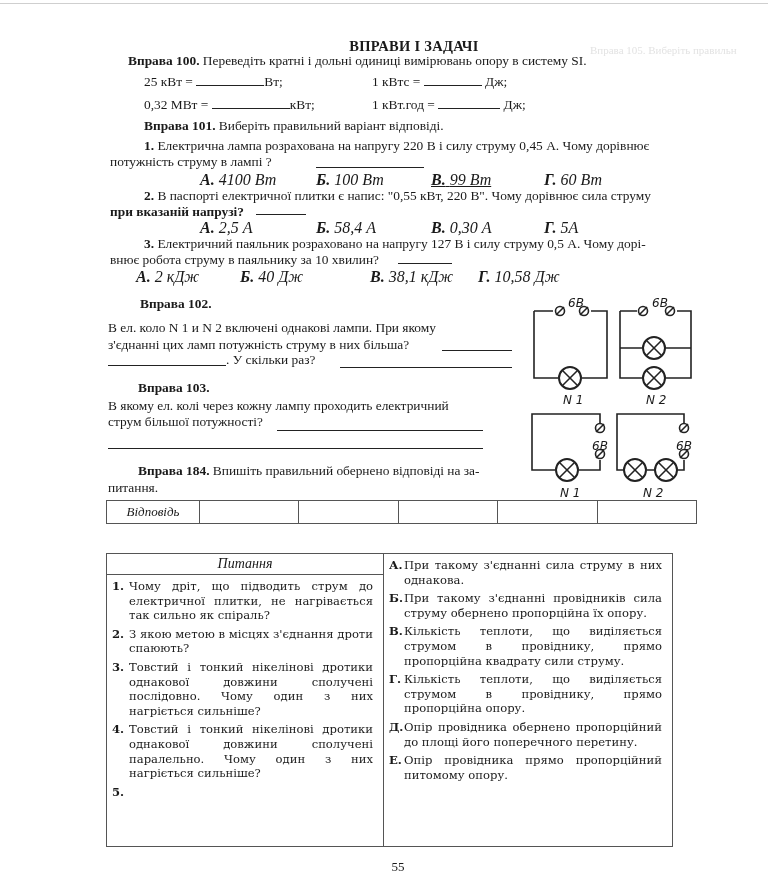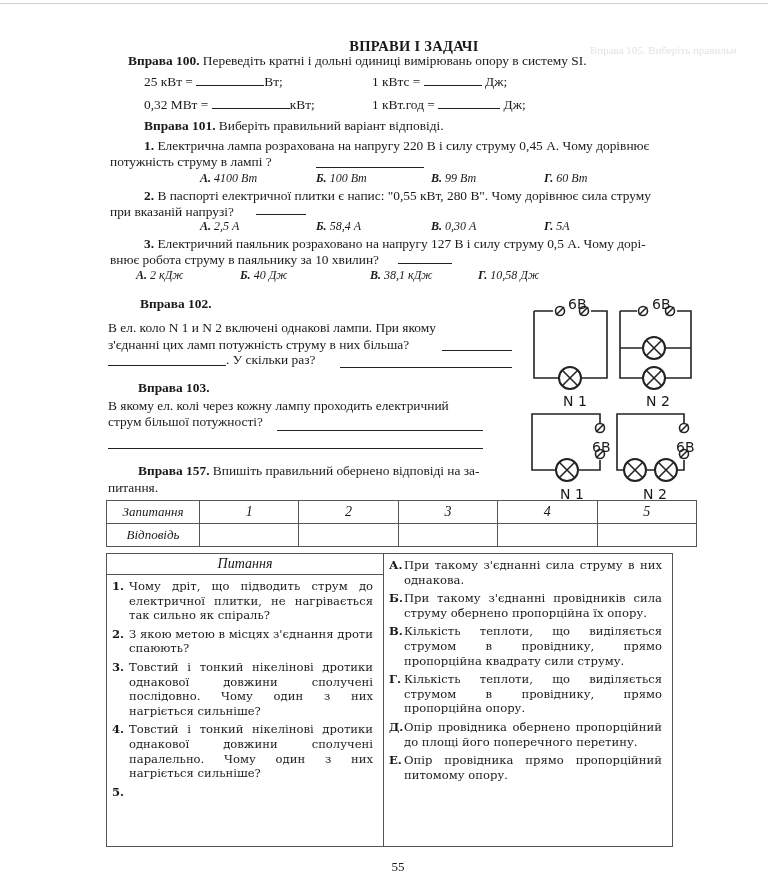--- a/index.html
+++ b/index.html
@@ -12,28 +12,28 @@
   }
   .top-rule { position: absolute; left: 0; top: 3px; width: 768px; height: 1px; background: #cfcfcf; }
   .bleed { position: absolute; color: #e3e3e3; font-size: 11px; white-space: nowrap; }
 
   .page-title { position: absolute; left: 0; width: 768px; top: 38px; text-align: center; font-weight: bold; font-size: 14.5px; letter-spacing: 0.3px; padding-left: 60px; box-sizing: border-box; }
 
   .line { position: absolute; font-size: 13.4px; white-space: nowrap; }
   .b { font-weight: bold; }
   .blank { display: inline-block; border-bottom: 1px solid #222; height: 11px; vertical-align: baseline; }
 
-  .opt { position: absolute; font-size: 12px; font-style: italic; white-space: nowrap; }
+  .opt { position: absolute; font-size: 16px; font-style: italic; white-space: nowrap; }
   .opt .l { font-weight: bold; }
 
   .hr-ans { position: absolute; height: 1px; background: #222; }
 
   
   .circ { position: absolute; }
-  .circ-label { position: absolute; font-family: "DejaVu Sans", sans-serif; font-size: 14px; }
+  .circ-label { position: absolute; font-family: "DejaVu Sans", sans-serif; font-style: italic; font-size: 12px; }
 
   
   table.answers { position: absolute; left: 106px; top: 500px; width: 591px; border-collapse: collapse; font-size: 14px; }
   table.answers td { border: 1px solid #555; height: 20px; text-align: center; font-style: italic; }
   table.answers td.hd { width: 90px; font-size: 13px; }
 
   
   .qtable { position: absolute; left: 106px; top: 553px; width: 565px; height: 292px; border: 1px solid #555; }
   .qtable .col { position: absolute; top: 0; bottom: 0; }
   .qtable .left { left: 0; width: 276px; border-right: 1px solid #555; }
@@ -83,28 +83,28 @@
 </div>
 
 <div class="line" style="left:144px;top:138px;">
   <span class="b">1.</span>
   <span>Електрична лампа розрахована на напругу 220 В   і силу струму 0,45 А. Чому дорівнює</span>
 </div>
 <div class="line" style="left:110px;top:154px;">потужність струму в лампі ?</div>
 <div class="hr-ans" style="left:316px;top:167px;width:108px;"></div>
 <div class="opt" style="left:200px;top:171px;"><span class="l">А.</span> <span>4100 Вт</span></div>
 <div class="opt" style="left:316px;top:171px;"><span class="l">Б.</span> <span>100 Вт</span></div>
-<div class="opt" style="left:431px;top:171px;"><span class="l">В.</span> <span>99 Вт</span></div>
+<div class="opt" style="left:431px;top:171px;text-decoration:underline;"><span class="l">В.</span> <span>99 Вт</span></div>
 <div class="opt" style="left:544px;top:171px;"><span class="l">Г.</span> <span>60 Вт</span></div>
 
 <div class="line" style="left:144px;top:188px;">
   <span class="b">2.</span>
-  <span>В паспорті електричної плитки є напис: "0,55 кВт, 280 В". Чому дорівнює сила струму</span>
-</div>
-<div class="line" style="left:110px;top:204px;">при вказаній напрузі?</div>
+  <span>В паспорті електричної плитки є напис: "0,55 кВт, 220 В". Чому дорівнює сила струму</span>
+</div>
+<div class="line" style="left:110px;top:204px;font-weight:bold;">при вказаній напрузі?</div>
 <div class="hr-ans" style="left:256px;top:214px;width:50px;"></div>
 <div class="opt" style="left:200px;top:219px;"><span class="l">А.</span> <span>2,5 А</span></div>
 <div class="opt" style="left:316px;top:219px;"><span class="l">Б.</span> <span>58,4 А</span></div>
 <div class="opt" style="left:431px;top:219px;"><span class="l">В.</span> <span>0,30 А</span></div>
 <div class="opt" style="left:544px;top:219px;"><span class="l">Г.</span> <span>5А</span></div>
 
 <div class="line" style="left:144px;top:236px;">
   <span class="b">3.</span>
   <span>Електричний паяльник розраховано на напругу 127 В  і  силу струму 0,5 А. Чому дорі-</span>
 </div>
@@ -123,21 +123,21 @@
 <div class="line" style="left:226px;top:352px;">. У скільки раз?</div>
 <div class="hr-ans" style="left:340px;top:367px;width:172px;"></div>
 
 <div class="line b" style="left:138px;top:380px;">Вправа 103.</div>
 <div class="line" style="left:108px;top:398px;">В якому ел. колі через кожну лампу проходить електричний</div>
 <div class="line" style="left:108px;top:414px;">струм більшої потужності?</div>
 <div class="hr-ans" style="left:277px;top:430px;width:206px;"></div>
 <div class="hr-ans" style="left:108px;top:448px;width:375px;"></div>
 
 <div class="line" style="left:138px;top:463px;">
-  <span class="b">Вправа 157.</span>
+  <span class="b">Вправа 184.</span>
   <span>Впишіть правильний обернено відповіді на за-</span>
 </div>
 <div class="line" style="left:108px;top:480px;">питання.</div>
 
 <svg class="circ" style="left:520px;top:290px;" width="180" height="210" viewBox="0 0 180 210" fill="none" stroke="#222" stroke-width="1.6">
 
   <g>
     <path d="M14,21 H33 M71,21 H87 V88 H62 M38,88 H14 V21"></path>
     <circle cx="40" cy="21" r="4.5"></circle>
       <line x1="36" y1="25" x2="44" y2="17"></line>
@@ -192,28 +192,20 @@
 <div class="circ-label" style="left:652px;top:296px;">6В</div>
 <div class="circ-label" style="left:592px;top:439px;">6В</div>
 <div class="circ-label" style="left:676px;top:439px;">6В</div>
 <div class="circ-label" style="left:563px;top:393px;">N 1</div>
 <div class="circ-label" style="left:646px;top:393px;">N 2</div>
 <div class="circ-label" style="left:560px;top:486px;">N 1</div>
 <div class="circ-label" style="left:643px;top:486px;">N 2</div>
 
 <table class="answers">
   <tbody>
-      <tr>
-    <td class="hd">Запитання</td>
-    <td>1</td>
-    <td>2</td>
-    <td>3</td>
-    <td>4</td>
-    <td>5</td>
-  </tr>
   <tr>
     <td class="hd">Відповідь</td>
     <td></td>
     <td></td>
     <td></td>
     <td></td>
     <td></td>
   </tr>
 </tbody>
   </table>

